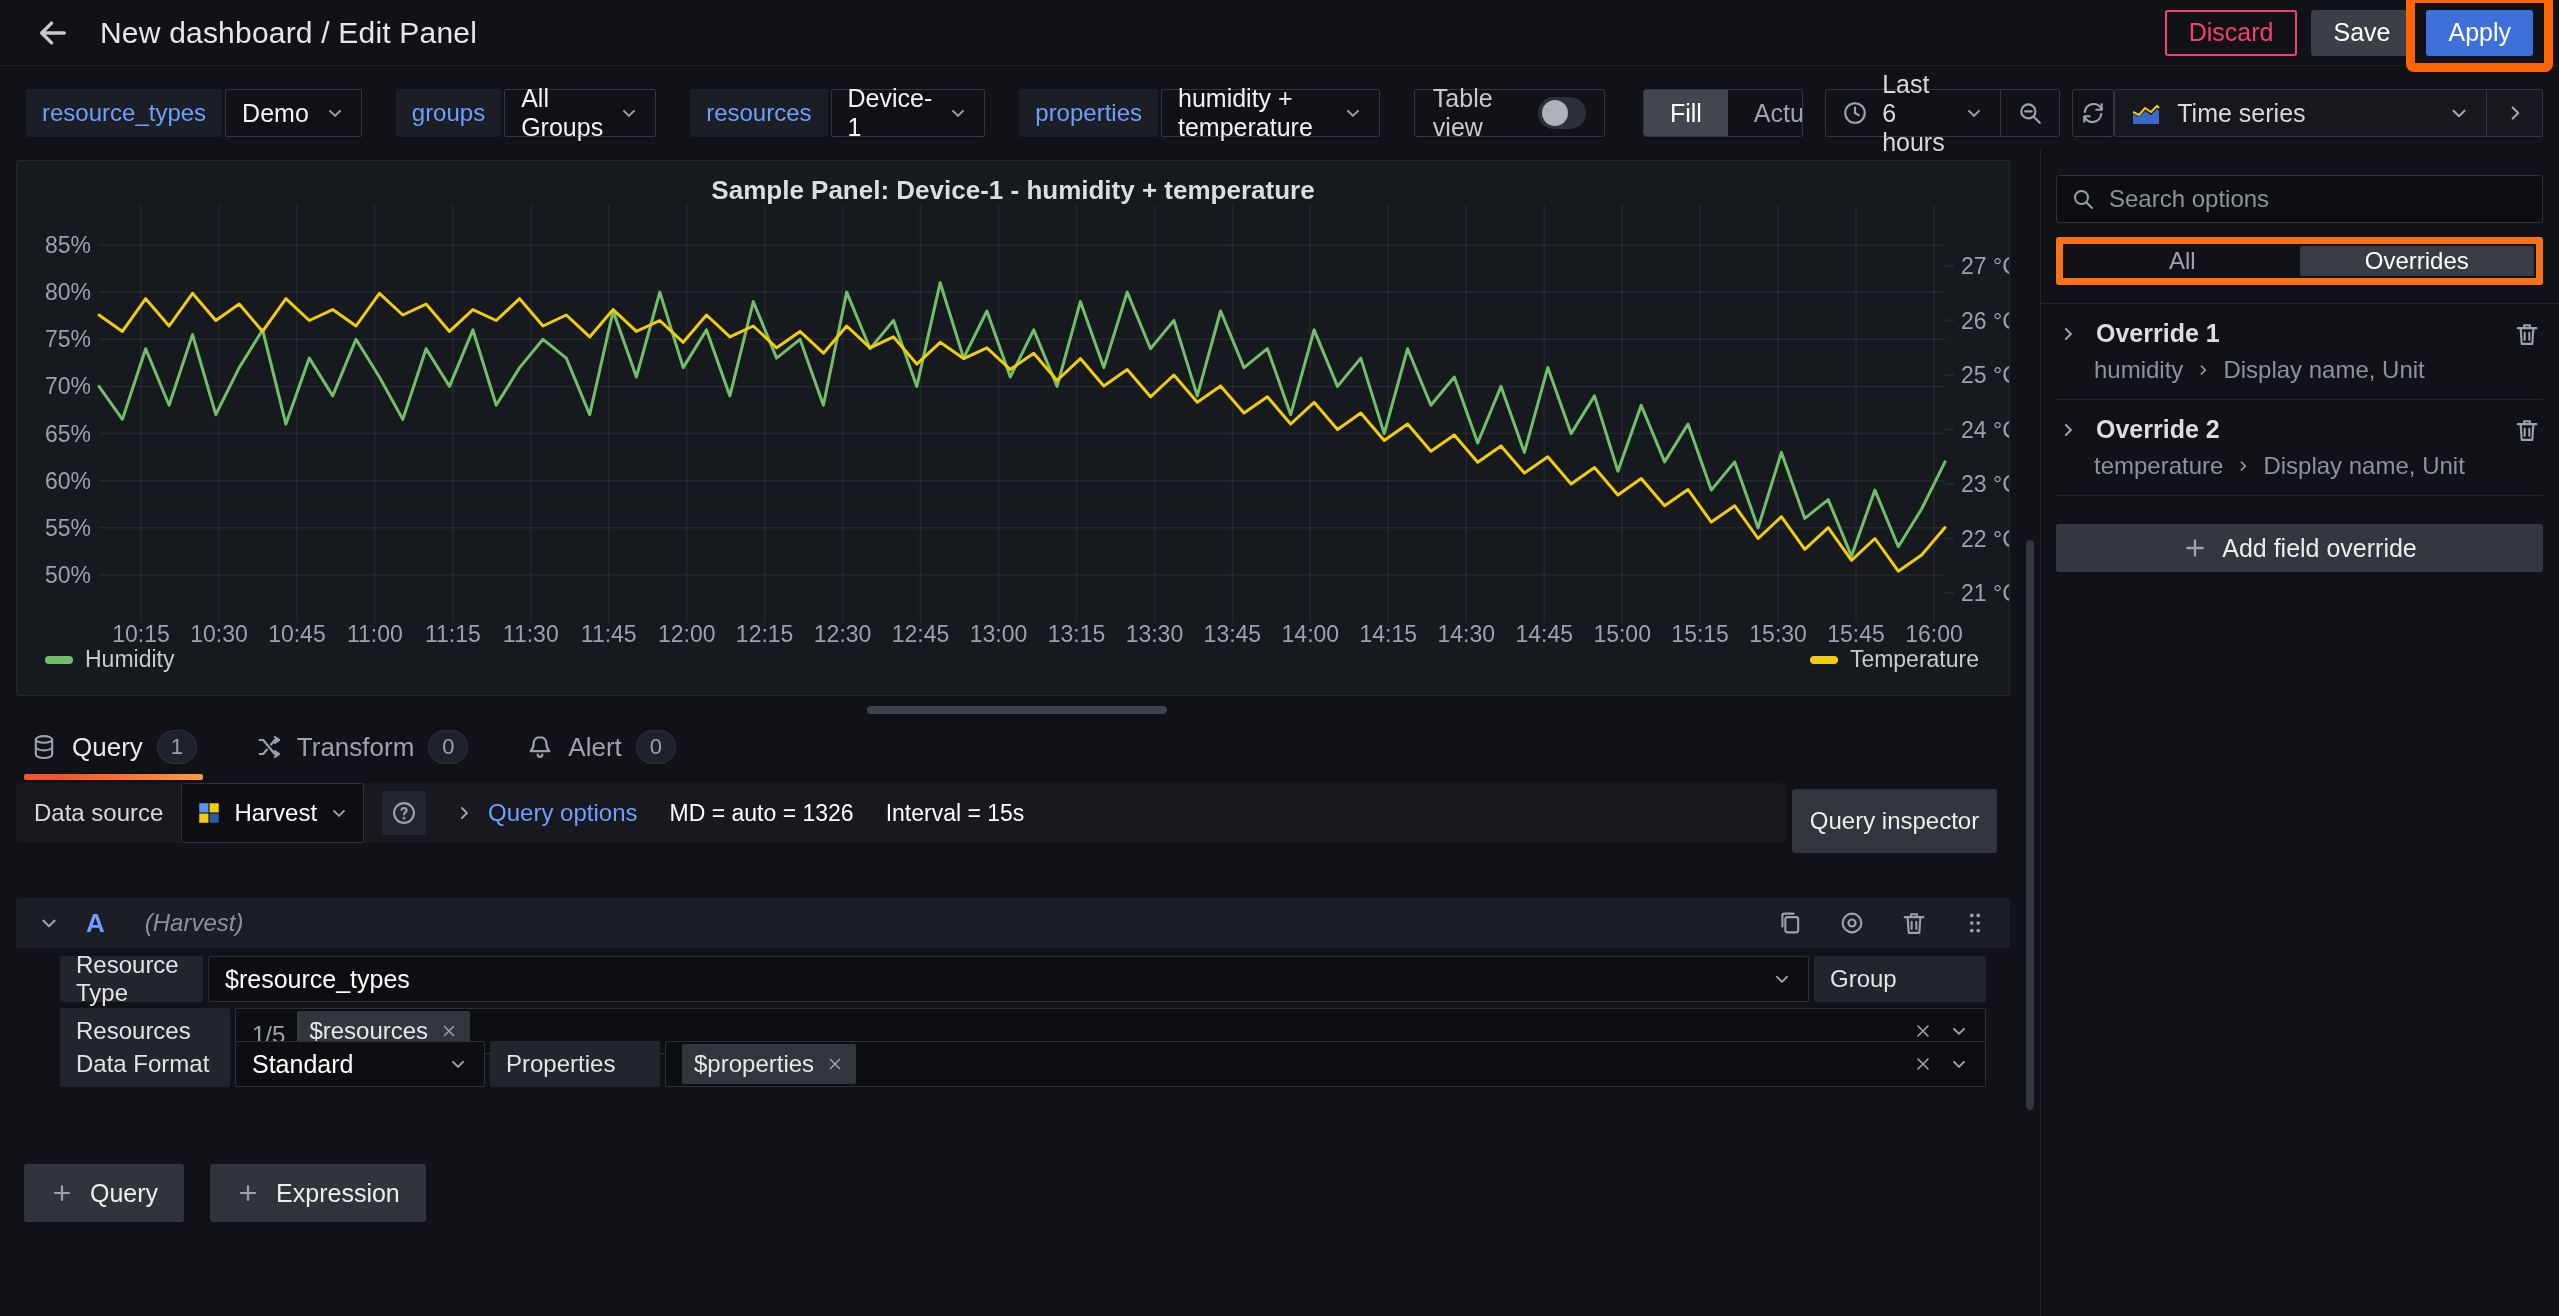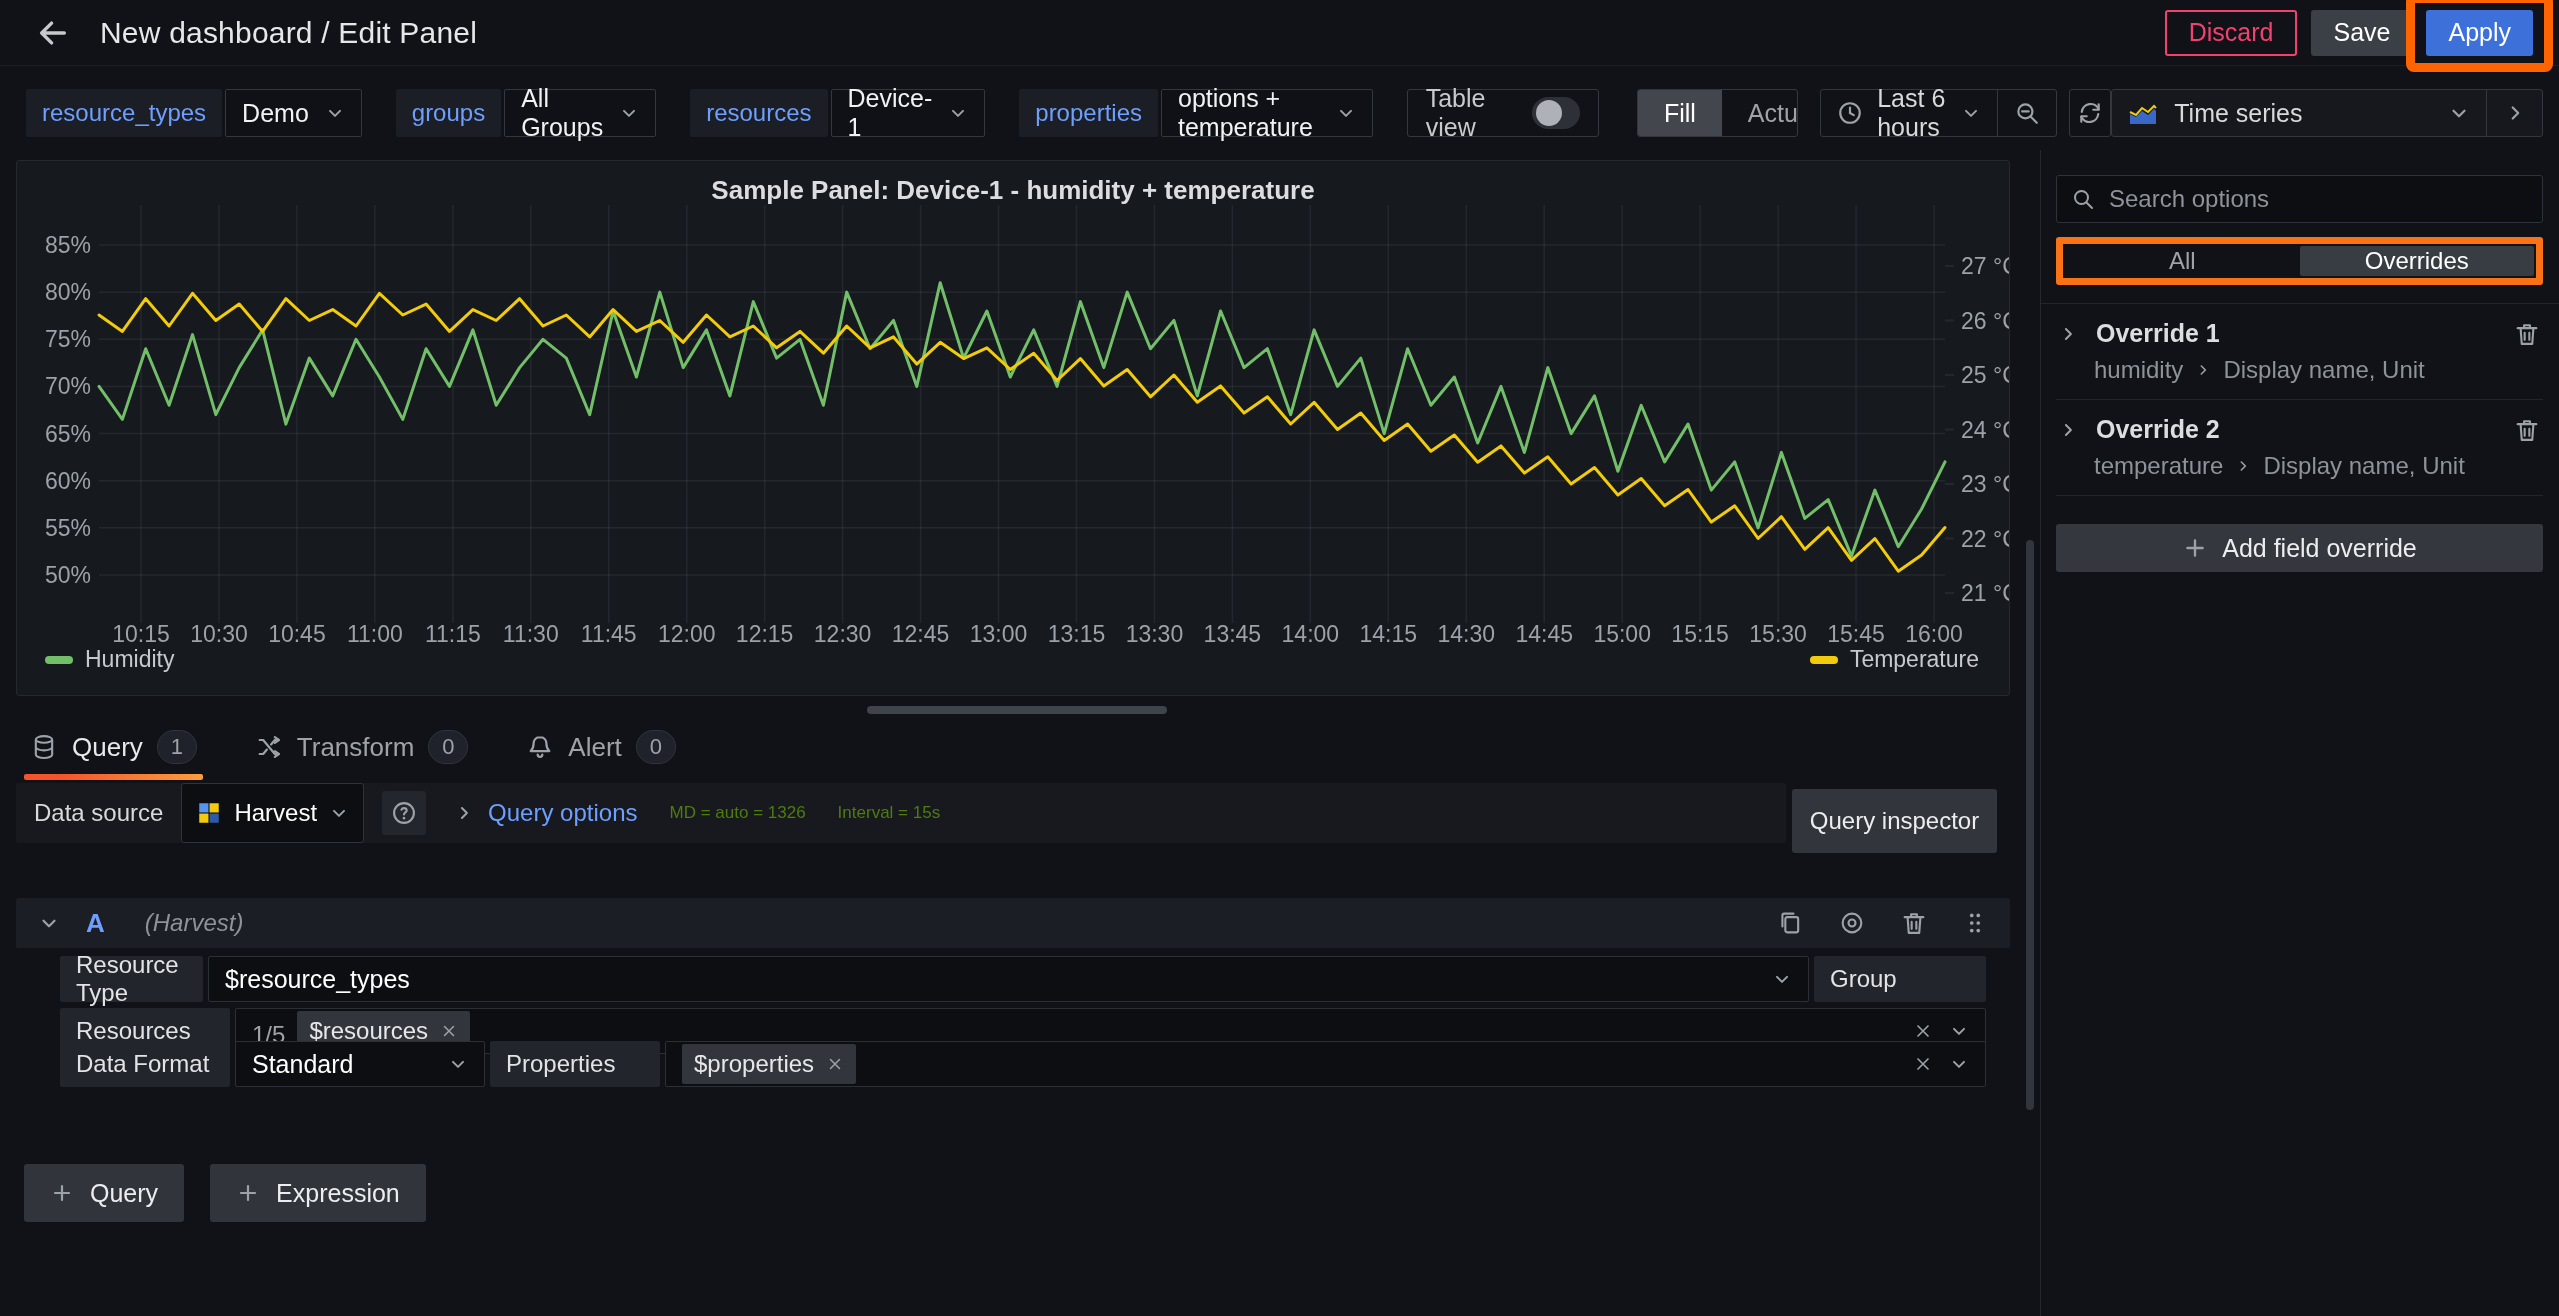--- a/index.html
+++ b/index.html
@@ -67,21 +67,21 @@
   .etab.active::after { content:""; position:absolute; left:-6px; right:-6px; bottom:0; height:6px; border-radius:2px; background:linear-gradient(90deg,#f3542c 20%,#fb9d3c 100%); }
   .count-badge { min-width:40px; height:34px; padding:0 12px; display:flex; align-items:center; justify-content:center; background:#1f222a; border:1px solid #31343c; border-radius:17px; font-size:22px; color:#9fa2a8; }
 
   .ds-row { position:absolute; top:633px; left:16px; width:1770px; height:60px; background:#17191f; border-radius:3px; display:flex; align-items:center; padding:0 18px; gap:18px; }
   .ds-label { font-size:24px; font-weight:500; color:#d8d9da; }
   .ds-select { height:60px; display:flex; align-items:center; gap:12px; background:#0c0e12; border:1px solid #2e323a; border-radius:3px; padding:0 14px; cursor:pointer; }
   .ds-name { font-size:24px; color:#fff; }
   .help-btn { width:44px; height:44px; background:#23262c; border-radius:3px; display:flex; align-items:center; justify-content:center; cursor:pointer; }
   .qo-link { display:flex; align-items:center; gap:14px; margin-left:10px; cursor:pointer; }
   .qo-text { font-size:24px; font-weight:500; color:#6e9fff; }
-  .qo-stats { font-size:17px; color:#4d7c0f; margin-left:14px; }
+  .qo-stats { font-size:23px; color:#ffffff; margin-left:14px; }
   .inspector-btn { position:absolute; top:639px; left:1792px; width:205px; height:64px; background:#32353c; border-radius:3px; display:flex; align-items:center; justify-content:center; font-size:24px; font-weight:500; color:#eceded; cursor:pointer; }
 
   .qa-header { position:absolute; top:748px; left:16px; width:1994px; height:50px; background:#1b1e24; border-radius:2px; display:flex; align-items:center; padding:0 22px; gap:26px; }
   .qa-ref { color:#6e9fff; font-size:26px; font-weight:700; }
   .qa-ds { color:#8e9299; font-size:24px; font-style:italic; margin-left:14px; }
   .qa-icons { margin-left:auto; display:flex; align-items:center; gap:34px; }
   .qa-icons .icon { cursor:pointer; }
 
   .q-row { position:absolute; left:60px; width:1926px; height:46px; display:flex; gap:5px; }
   .q-label { height:46px; display:flex; align-items:center; padding:0 16px; background:#22252b; border-radius:2px; font-size:24px; font-weight:500; color:#e2e3e5; flex:none; }
@@ -245,21 +245,21 @@
       <span class="icon">
           <svg width="20" height="20">
             <use href="#i-chev-down"></use>
           </svg>
         </span>
     </span>
   </div>
   <div class="var-group">
     <span class="var-label">properties</span>
     <span class="var-value">
-      <span>options + temperature</span>
+      <span>humidity + temperature</span>
       <span class="icon">
           <svg width="20" height="20">
             <use href="#i-chev-down"></use>
           </svg>
         </span>
     </span>
   </div>
 
   <div class="ctl tableview">
     <span class="lbl">Table view</span>

